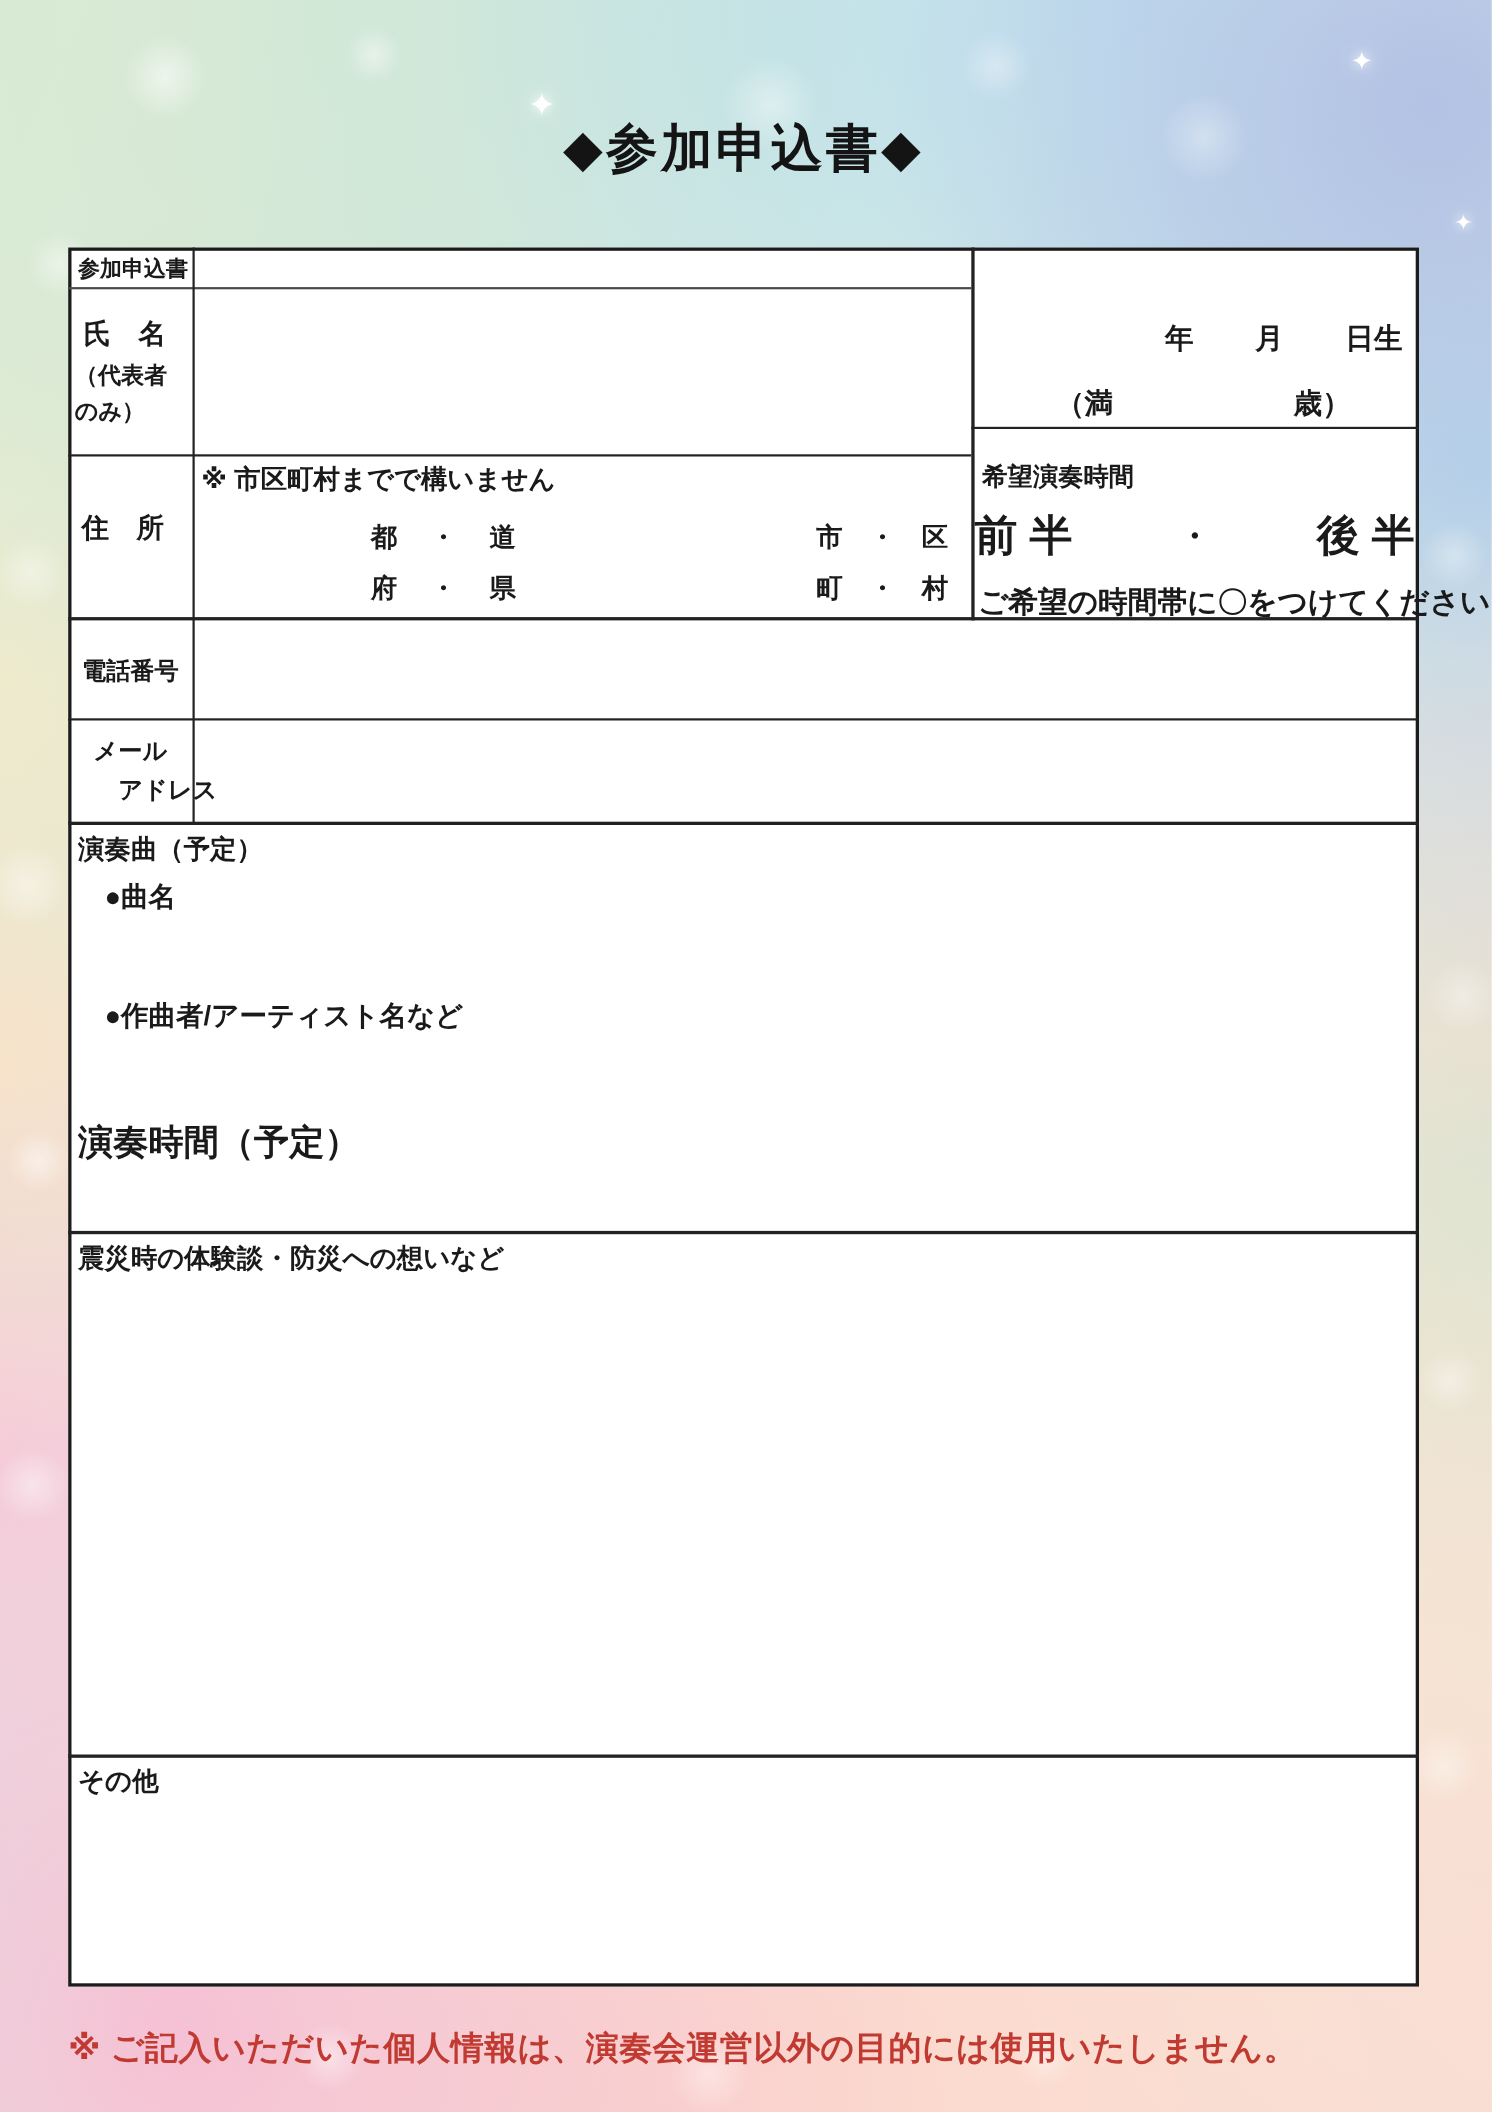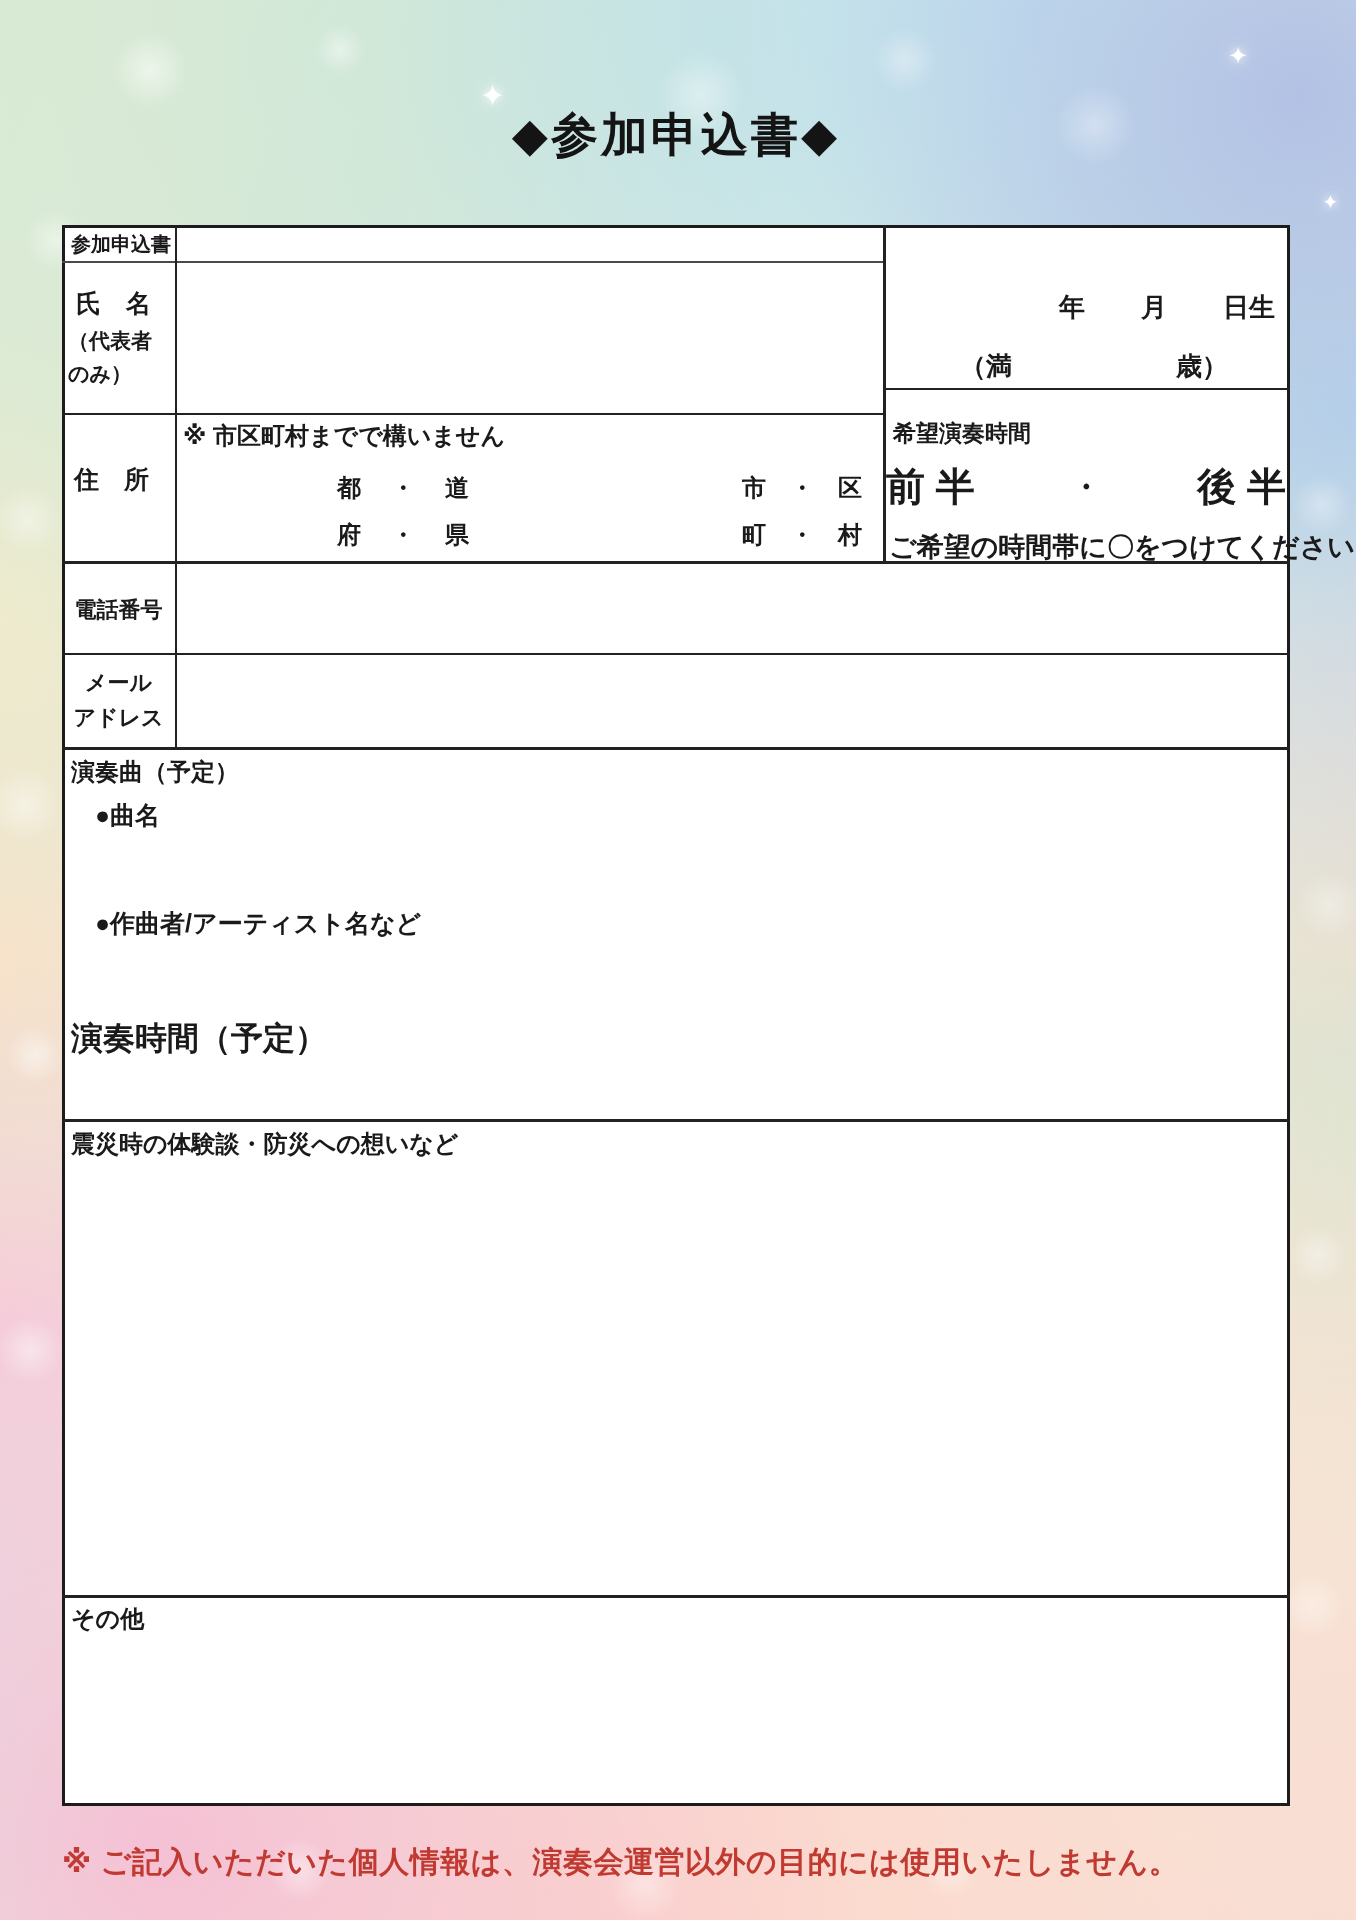--- a/index.html
+++ b/index.html
@@ -110,21 +110,21 @@
     <span>前 半</span>
     <span style="font-size:30px;">・</span>
     <span>後 半</span>
   </div>
   <div class="lbl" style="left:889px;top:529px;font-size:27px;">ご希望の時間帯に〇をつけてください</div>
 
   <div class="lbl" style="left:62px;top:595px;width:113px;text-align:center;font-size:22px;">電話番号</div>
   <div class="fill" style="left:178px;top:566px;width:1109px;height:85px;"></div>
 
   <div class="lbl" style="left:62px;top:668px;width:113px;text-align:center;font-size:22px;">メール</div>
-  <div class="lbl" style="left:62px;top:703px;width:113px;text-align:center;font-size:22px;">アドレス</div>
+  <div class="lbl" style="left:62px;top:703px;width:113px;text-align:center;font-size:22px;padding-left:34px;">アドレス</div>
   <div class="fill" style="left:178px;top:657px;width:1109px;height:88px;"></div>
 
   <div class="lbl" style="left:71px;top:756px;font-size:24px;">演奏曲（予定）</div>
   <div class="lbl" style="left:95px;top:799px;font-size:25px;">●曲名</div>
   <div class="fill" style="left:95px;top:830px;width:1180px;height:70px;"></div>
   <div class="lbl" style="left:95px;top:907px;font-size:25px;">●作曲者/アーティスト名など</div>
   <div class="fill" style="left:95px;top:940px;width:1180px;height:68px;"></div>
   <div class="lbl" style="left:71px;top:1017px;font-size:32px;font-family:Liberation Serif, serif;">演奏時間（予定）</div>
   <div class="fill" style="left:95px;top:1050px;width:1180px;height:62px;"></div>
 

